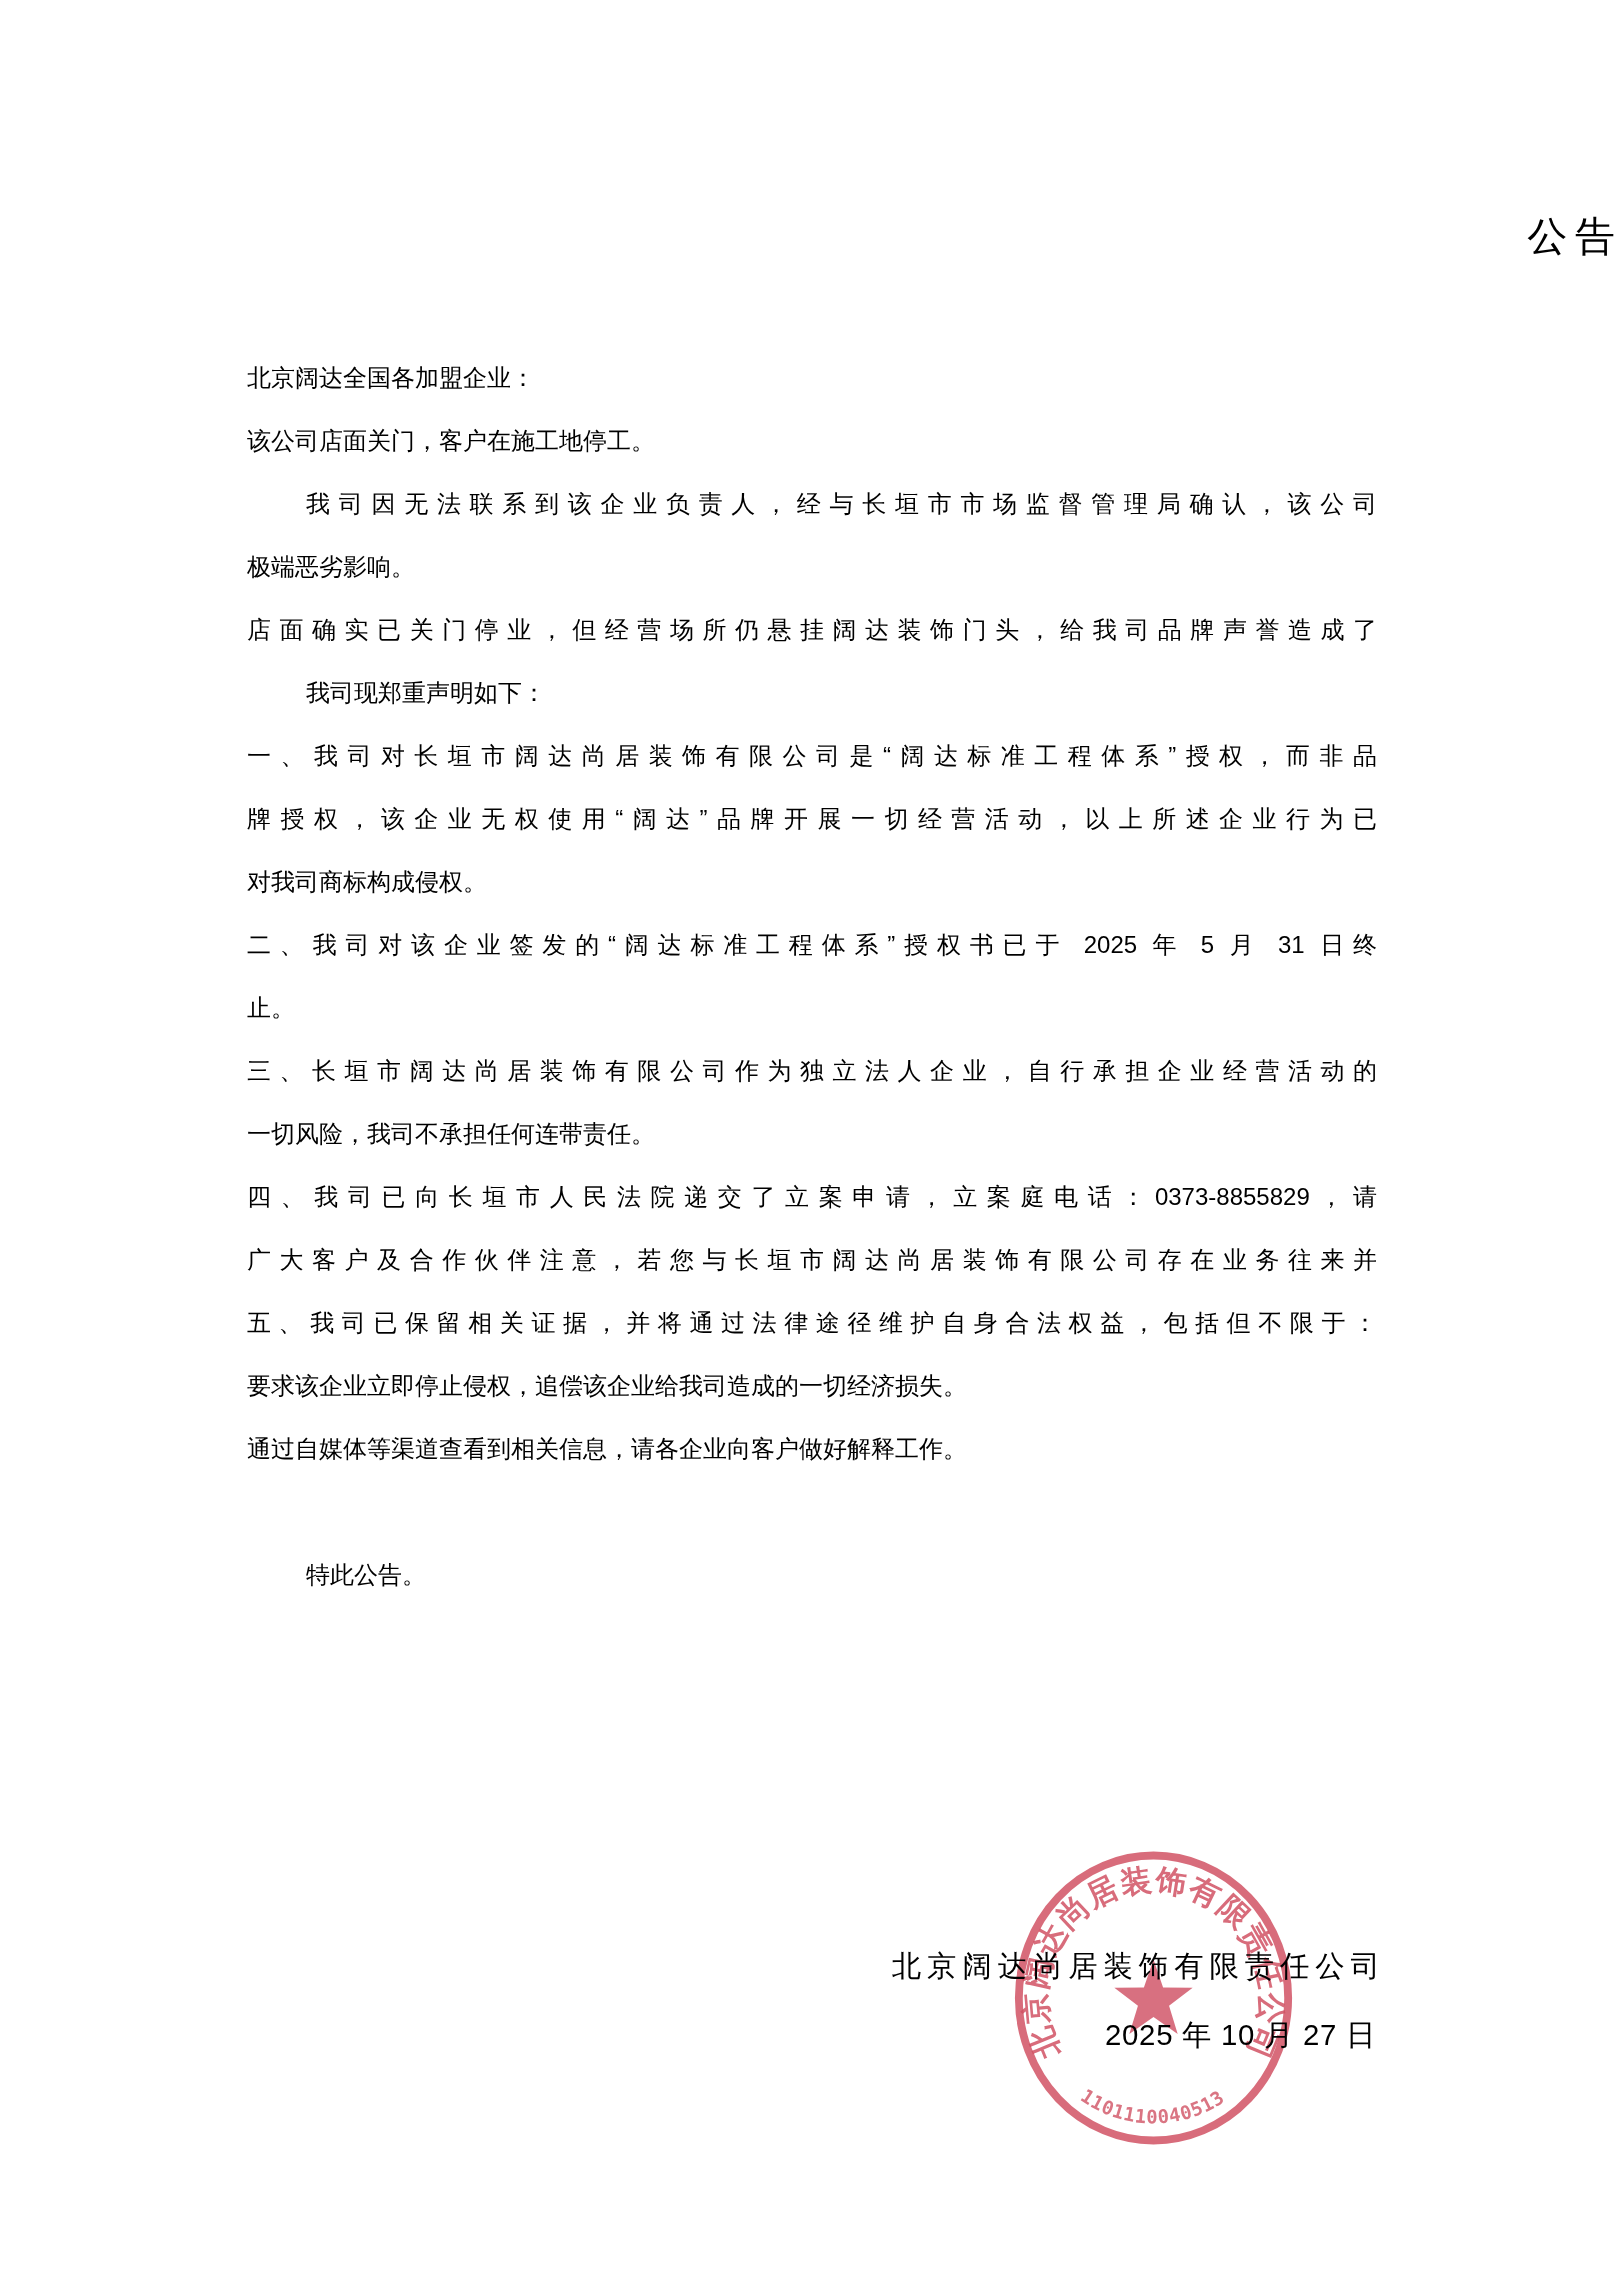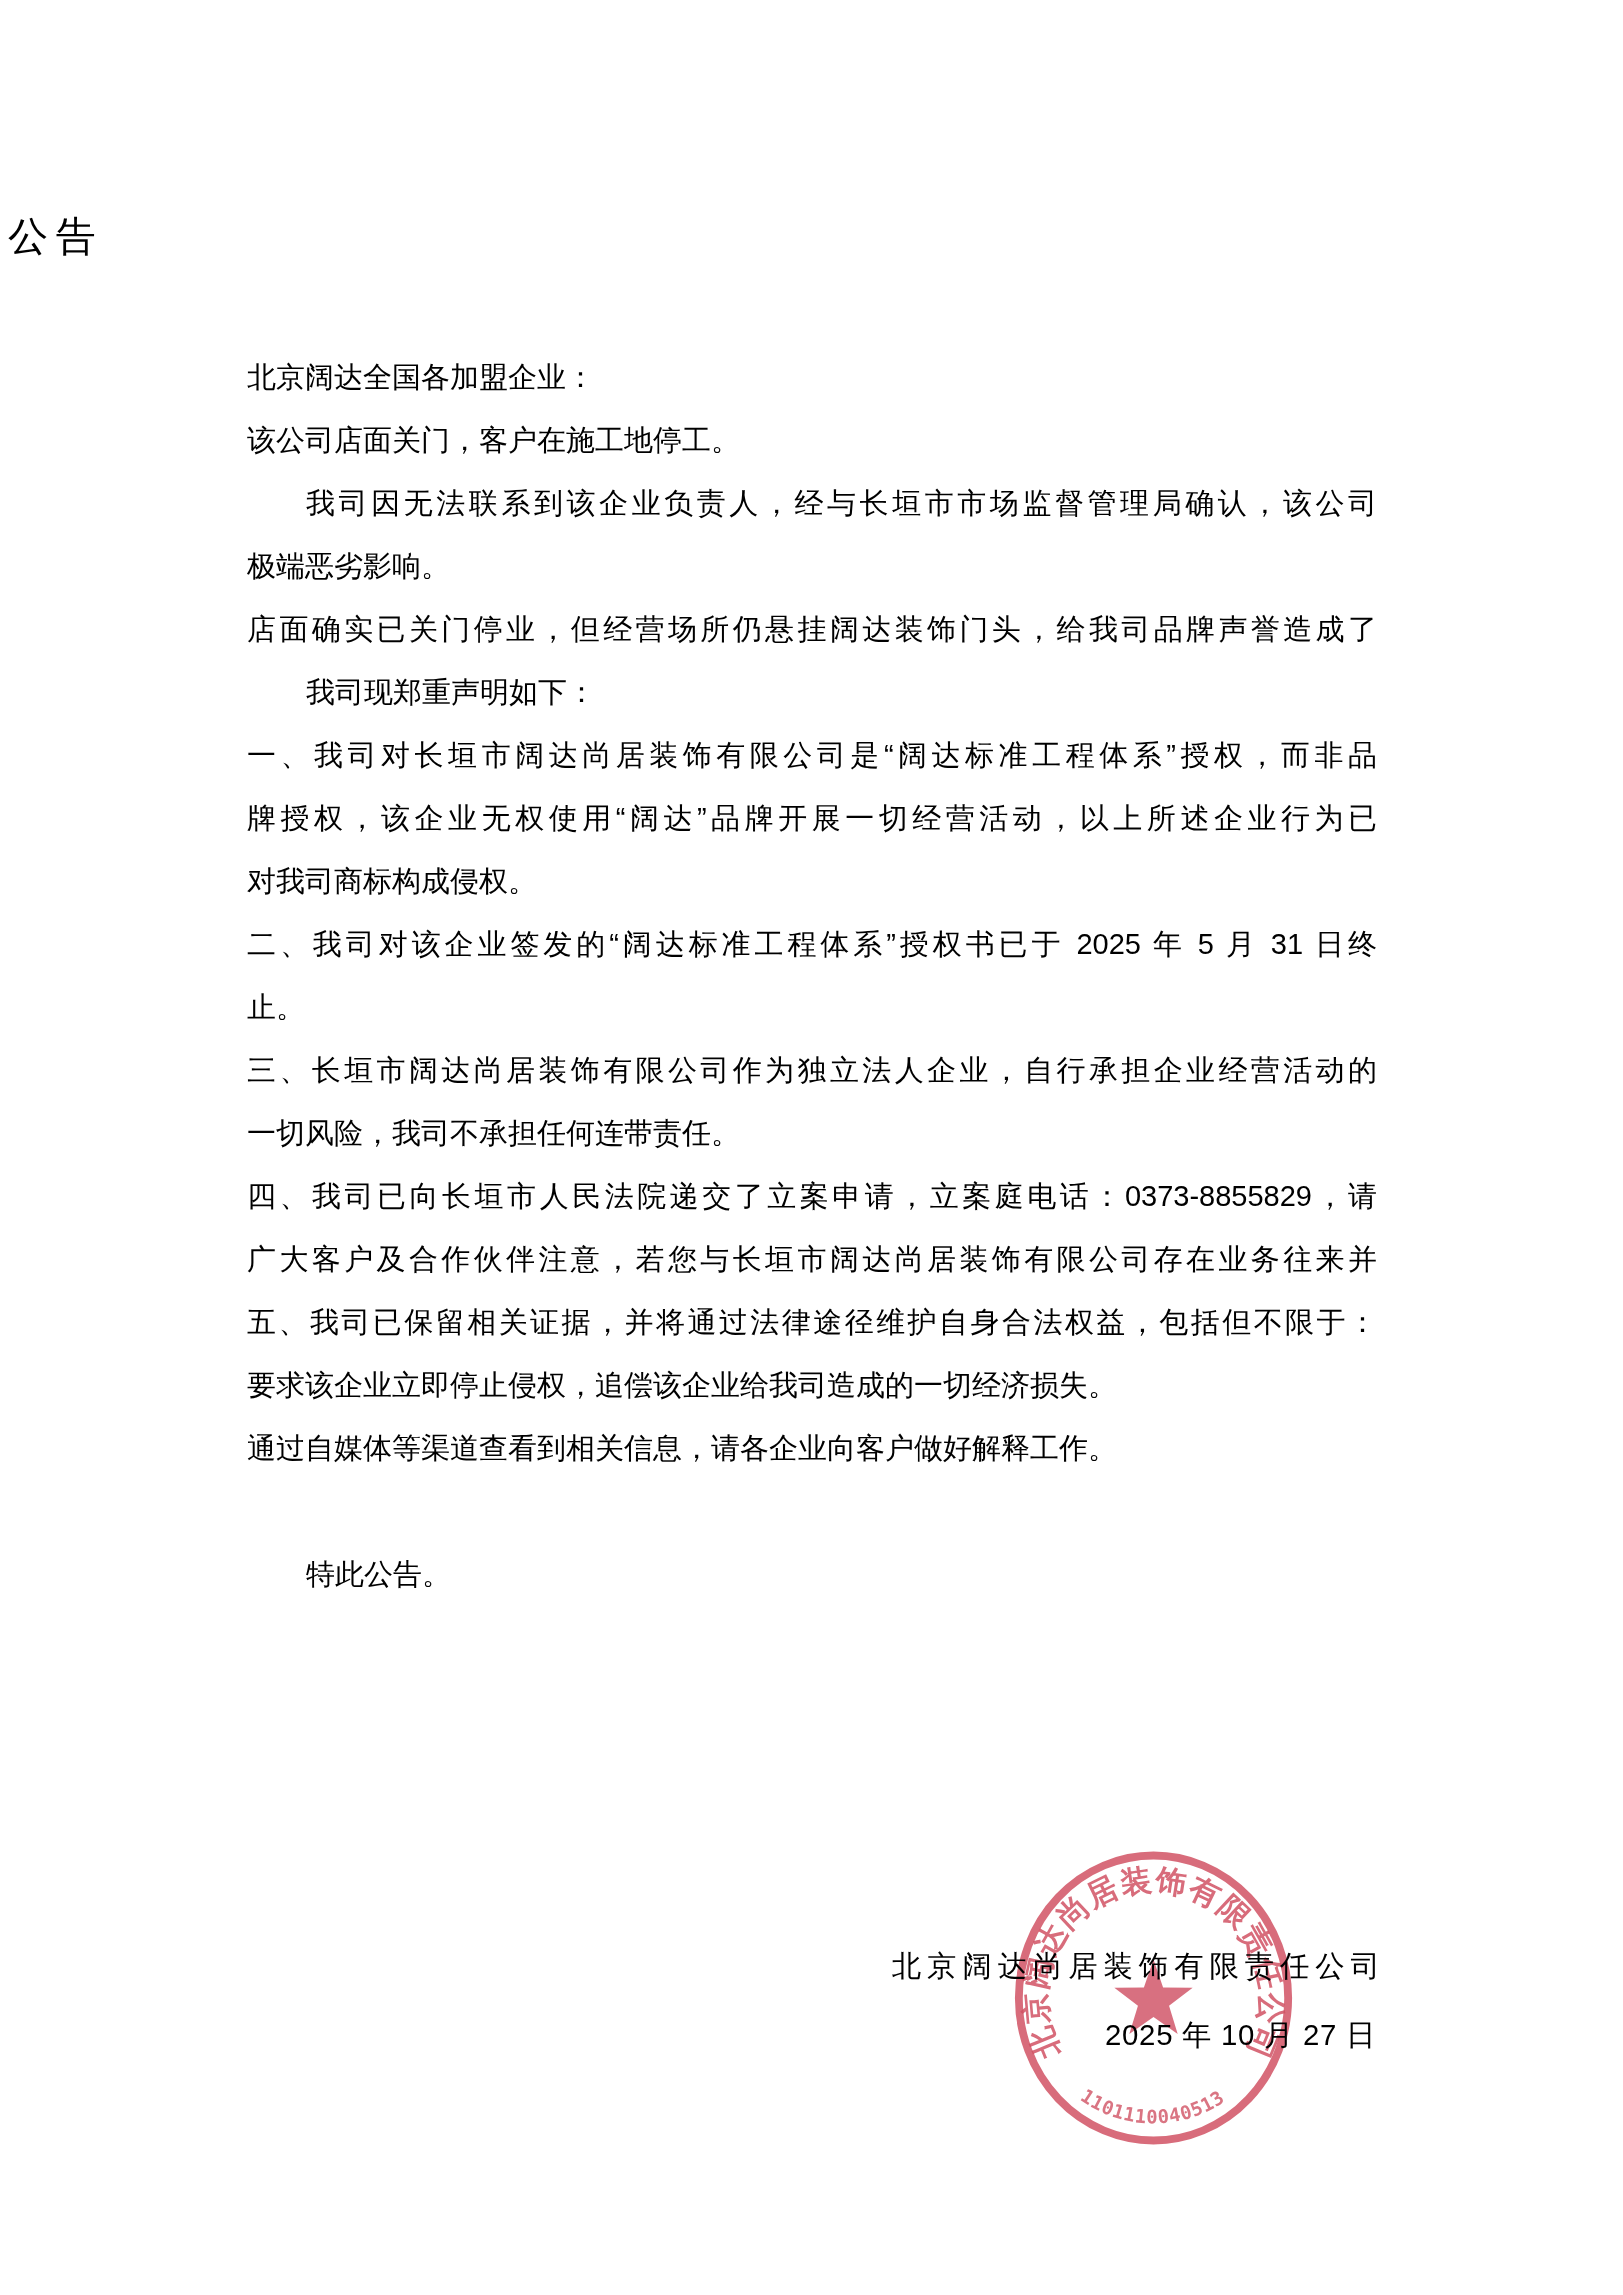--- a/index.html
+++ b/index.html
@@ -14,35 +14,35 @@
     background: #ffffff;
     overflow: hidden;
     font-family: "Liberation Sans", serif;
     color: #000000;
   }
   .doc-title {
     position: absolute;
     top: 213px;
     left: 0;
     width: 1623px;
-    text-align: left;
+    text-align: right;
     font-size: 40px;
     line-height: 47px;
     letter-spacing: 7.9px;
     padding-left: 7.9px;
     box-sizing: border-box;
     font-family: "Liberation Serif", serif;
     color: #000000;
   }
   .doc-body {
     position: absolute;
     left: 247px;
     top: 346px;
     width: 1130px;
-    font-size: 29px;
+    font-size: 24px;
     font-family: "Liberation Sans", serif;
   }
   .line {
     height: 63px;
     line-height: 63px;
     white-space: pre-wrap;
     text-align: left;
   }
   .line.indent { padding-left: 59px; }
   .line.fill {

